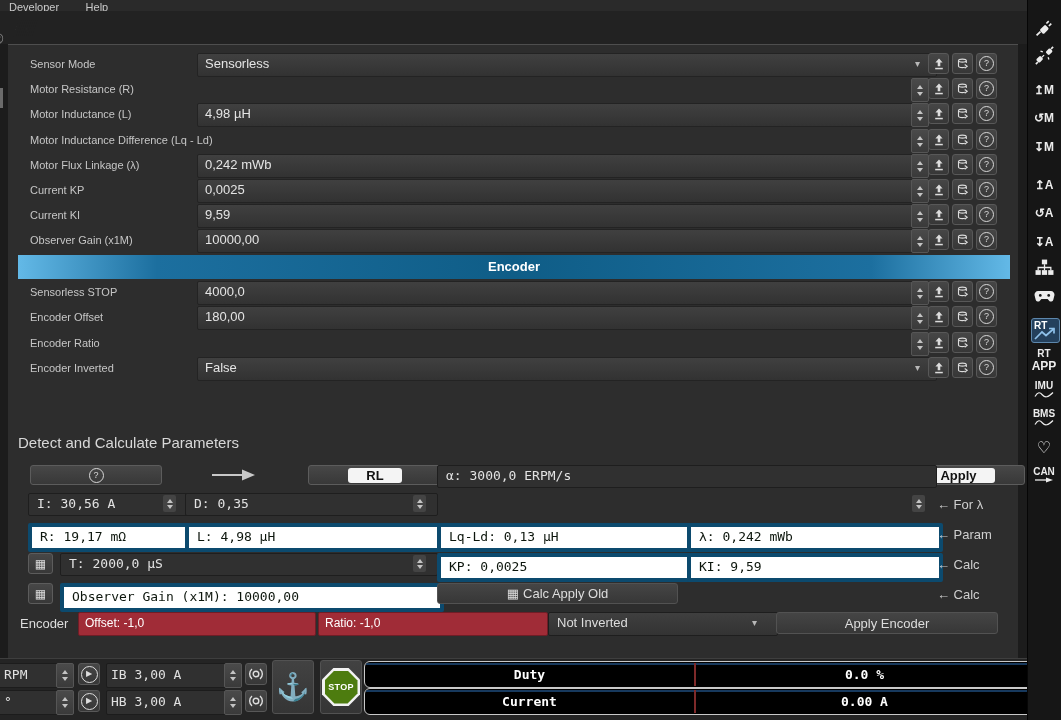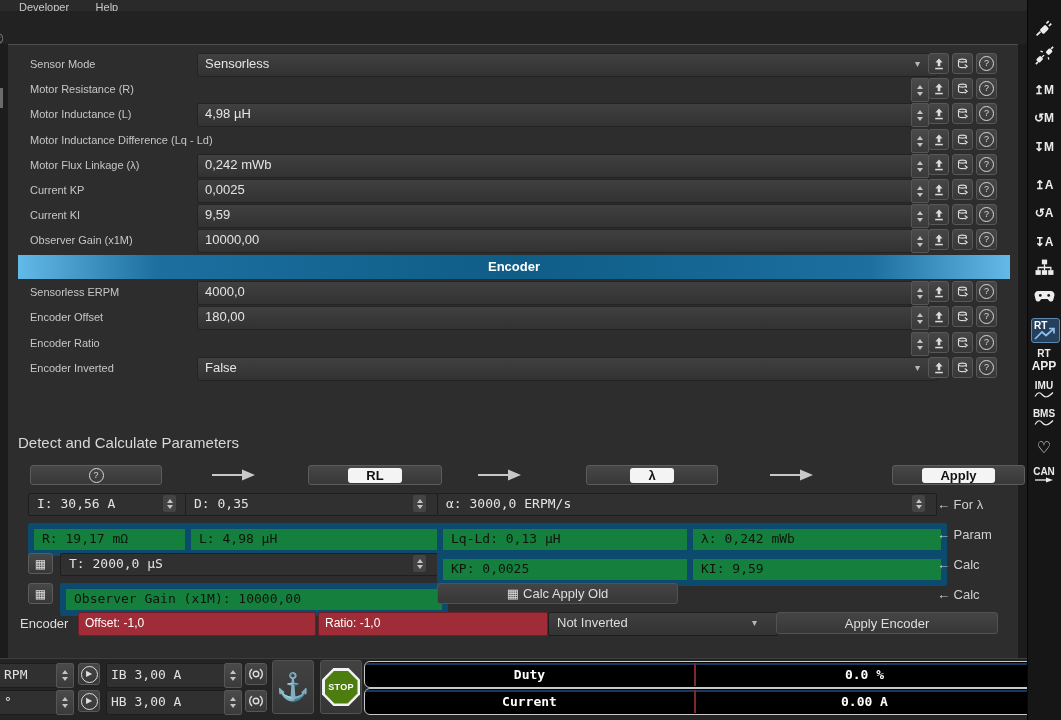--- a/index.html
+++ b/index.html
@@ -3,21 +3,21 @@
 <meta charset="utf-8">
 <style>
   html,body{margin:0;padding:0;}
   body{width:1061px;height:720px;position:relative;overflow:hidden;background:#1c1c1c;
        font-family:"Liberation Sans",sans-serif;-webkit-font-smoothing:antialiased;}
   .abs{position:absolute;box-sizing:border-box;}
 
   
   .menubar{left:0;top:0;width:1027px;height:11px;background:#2a2a2a;overflow:hidden;}
   .mitem{display:inline-block;color:#c9c9c9;font-size:11px;transform:translateY(-3px);margin-right:22px;}
-  .mitem:first-child{margin-left:19px;}
+  .mitem:first-child{margin-left:9px;}
 
   
   .tabbar{left:0;top:11px;width:1027px;height:33px;background:#222;display:flex;align-items:flex-end;padding-left:11px;box-sizing:border-box;}
   .tab{position:relative;height:26px;margin-right:2px;clip-path:polygon(9px 0,calc(100% - 9px) 0,100% 100%,0 100%);background:#515151;flex:0 0 auto;}
   .tab .tin{position:absolute;left:1px;right:1px;top:1px;bottom:0;clip-path:polygon(8px 0,calc(100% - 8px) 0,100% 100%,0 100%);
             background:#272727;color:#b2b2b2;font-size:13px;display:flex;align-items:center;justify-content:center;padding:0 16px;white-space:nowrap;}
   .tab.sel{height:31px;background:#8d8d8d;z-index:3;}
   .tab.sel .tin{background:#3a3a3a;color:#ededed;padding:0 19px;}
 
   
@@ -53,21 +53,21 @@
           background:linear-gradient(90deg,#63b9e7 0%,#1c6f9f 14%,#0f5d87 50%,#1c6f9f 86%,#63b9e7 100%);}
 
   
   .dtitle{left:18px;top:434px;font-size:15px;color:#d8d8d8;}
   .dbtn{position:absolute;top:465px;height:20px;background:linear-gradient(#474747,#383838);border:1px solid #5c5c5c;
         border-radius:3px;display:flex;align-items:center;justify-content:center;padding:0;cursor:pointer;}
   .badge{background:#f4f4f4;color:#121212;font-weight:bold;font-size:13px;border-radius:3px;padding:0 18px;line-height:15px;font-family:"Liberation Sans",sans-serif;}
   .farrow{position:absolute;top:469px;width:44px;height:12px;}
   .dfield{position:absolute;height:21px;background:#303030;border:1px solid #1e1e1e;border-radius:2px;color:#e2e2e2;
           font:13px/19px "DejaVu Sans Mono",monospace;padding-left:8px;}
-  .gfield{position:absolute;height:21px;background:#15803d;border:6px solid #0c4a6e;border-radius:2px;color:#0d160d;
+  .gfield{position:absolute;height:21px;background:#ffffff;border:4px solid #0c4a6e;border-radius:2px;color:#0d160d;
           font:13px/19px "DejaVu Sans Mono",monospace;padding-left:8px;}
   .rfield{position:absolute;height:22px;background:#a02c37;border:1px solid #6f1d26;border-radius:2px;color:#fff;
           font:12px/20px "Liberation Sans",sans-serif;padding-left:6px;}
   .dspin{position:absolute;top:2px;width:13px;height:17px;background:#444;border-radius:2px;display:flex;flex-direction:column;justify-content:center;}
   .dspin .tri{border-left-width:3px;border-right-width:3px;margin:1px auto;}
   .dtag{position:absolute;left:937px;font-size:13px;color:#cfcfcf;}
   .cbtn{position:absolute;width:25px;height:21px;background:linear-gradient(#474747,#383838);border:1px solid #5c5c5c;border-radius:3px;
         color:#ddd;font-size:12px;display:flex;align-items:center;justify-content:center;padding:0;cursor:pointer;}
   .wbtn{position:absolute;height:21px;background:linear-gradient(#454545,#373737);border:1px solid #525252;border-radius:3px;
         color:#ddd;font-size:13px;display:flex;align-items:center;justify-content:center;gap:4px;padding:0;cursor:pointer;}
@@ -347,21 +347,21 @@
       </svg>
     </button>
   <button class="ibtn b3">
       <span class="qmark">?</span>
     </button>
 </div>
 
 <div class="abs secbar">Encoder</div>
 
 <div class="prow" style="top:281px">
-  <div class="plabel">Sensorless ERPM</div>
+  <div class="plabel">Sensorless STOP</div>
   <div class="pfield num">4000,0</div>
   <div class="spin">
       <i class="tri up"></i>
       <i class="tri down"></i>
     </div>
   <button class="ibtn b1">
       <svg class="ic" viewBox="0 0 12 12">
         <path d="M6 .5 L9.6 4.6 H7.3 V8.2 H4.7 V4.6 H2.4 Z"></path>
         <rect x="2.2" y="9.8" width="7.6" height="1.5"></rect>
       </svg>
@@ -479,21 +479,21 @@
 <div class="dfield" style="left:28px;top:493px;width:150px">I: 30,56 A</div>
 <div class="dspin" style="left:163px;top:495px">
     <i class="tri up"></i>
     <i class="tri down"></i>
   </div>
 <div class="dfield" style="left:185px;top:493px;width:243px">D: 0,35</div>
 <div class="dspin" style="left:413px;top:495px">
     <i class="tri up"></i>
     <i class="tri down"></i>
   </div>
-<div class="dfield" style="left:437px;top:493px;width:490px">α: 3000,0 ERPM/s</div>
+<div class="dfield" style="left:437px;top:465px;width:490px">α: 3000,0 ERPM/s</div>
 <div class="dspin" style="left:912px;top:495px">
     <i class="tri up"></i>
     <i class="tri down"></i>
   </div>
 <div class="dtag" style="top:497px">← For λ</div>
 
 <div class="gfield" style="left:28px;top:523px;width:150px">R: 19,17 mΩ</div>
 <div class="gfield" style="left:185px;top:523px;width:240px">L: 4,98 µH</div>
 <div class="gfield" style="left:437px;top:523px;width:241px">Lq-Ld: 0,13 µH</div>
 <div class="gfield" style="left:687px;top:523px;width:240px">λ: 0,242 mWb</div>

